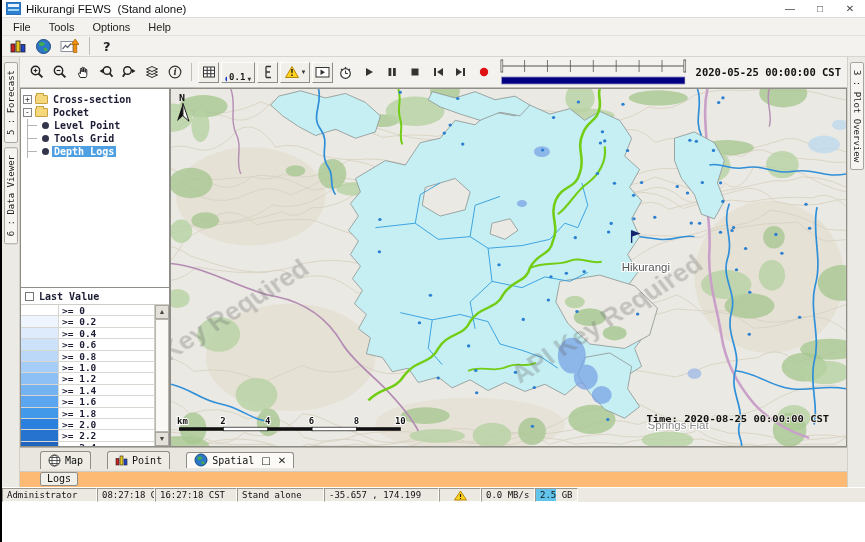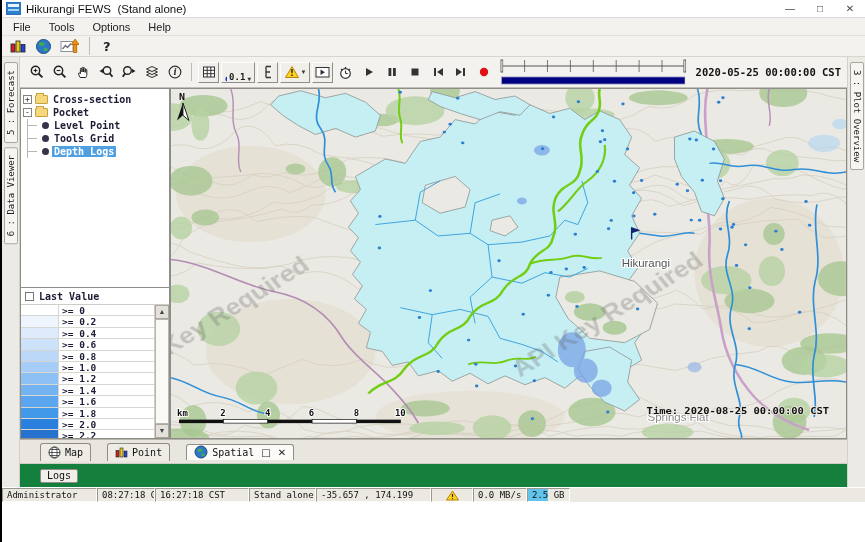--- a/index.html
+++ b/index.html
@@ -60,21 +60,21 @@
   .sb-btn{height:14px;background:#e4e1da;border:1px solid #a9a6a0;font-size:7px;text-align:center;line-height:12px;color:#444}
   .sb-thumb{flex:1;background:#faf9f6;border:1px solid #b9b6b0}
   
   .map-wrap{flex:1;position:relative;border:1px solid #8f8d87;min-width:0;background:#ebe9e3}
   .map-wrap svg{display:block;width:100%;height:100%}
   
   .tabs-row{height:24px;background:#e9e6df;display:flex;align-items:center;padding-left:20px;gap:16px;border-top:1px solid #b5b2aa}
   .btab{display:flex;align-items:center;gap:4px;font:10px "DejaVu Sans Mono",monospace;color:#111;background:#efece5;border:1px solid #8f8d87;border-bottom:none;border-radius:3px 3px 0 0;padding:2px 7px;height:18px}
   .btab.active{background:#fbfaf7;height:16px}
   .panelglyph{font:bold 10px "DejaVu Sans",sans-serif;color:#222;margin-left:3px}
-  .logs-row{height:24px;background:#15803d;display:flex;align-items:center;padding-left:20px;border-top:1px solid #cfccc4}
+  .logs-row{height:16px;background:#fdba74;display:flex;padding-left:20px;border-top:1px solid #cfccc4}
   .logs-btn{font:10px "DejaVu Sans Mono",monospace;background:#f1efe9;border:1px solid #8f8d87;border-radius:2px;padding:0 6px;height:14px;line-height:12px;color:#111}
   
   .statusbar{height:15px;display:flex;background:#ece9e2;border-top:1px solid #fff}
   .scell{border:1px solid;border-color:#9a978f #fdfdfb #fdfdfb #9a978f;font:9px "DejaVu Sans Mono",monospace;color:#111;display:flex;align-items:center;padding:0 4px;white-space:nowrap;overflow:hidden;flex:0 0 auto}
   .scell.mem{background:linear-gradient(90deg,#62c4ea 0 48%,#ece9e2 48%)}
   .scell.warnc{justify-content:center}
 </style>
 </head>
 <body>
 
@@ -652,22 +652,22 @@
     </div>
 
     <div class="right-strip">
       <span class="vtab-r">3 : Plot Overview</span>
     </div>
   </div>
 
   <div class="statusbar">
     <span class="scell" style="width:95px">Administrator</span>
     <span class="scell" style="width:58px">08:27:18 GMT</span>
-    <span class="scell" style="width:94px">16:27:18 CST</span>
-    <span class="scell" style="width:67px">Stand alone</span>
+    <span class="scell" style="width:82px">16:27:18 CST</span>
+    <span class="scell" style="width:87px">Stand alone</span>
     <span class="scell" style="width:115px">-35.657 , 174.199</span>
     <span class="scell warnc" style="width:42px">
       <svg width="13" height="11">
         <polygon points="6.5,1 12.5,10 0.5,10" fill="#ffd21e" stroke="#b8860b"></polygon>
         <line x1="6.5" y1="4" x2="6.5" y2="7" stroke="#222" stroke-width="1.2"></line>
         <circle cx="6.5" cy="8.6" r="0.7" fill="#222"></circle>
       </svg>
     </span>
     <span class="scell" style="width:54px">0.0 MB/s</span>
     <span class="scell mem" style="width:43px">2.5 GB</span>

